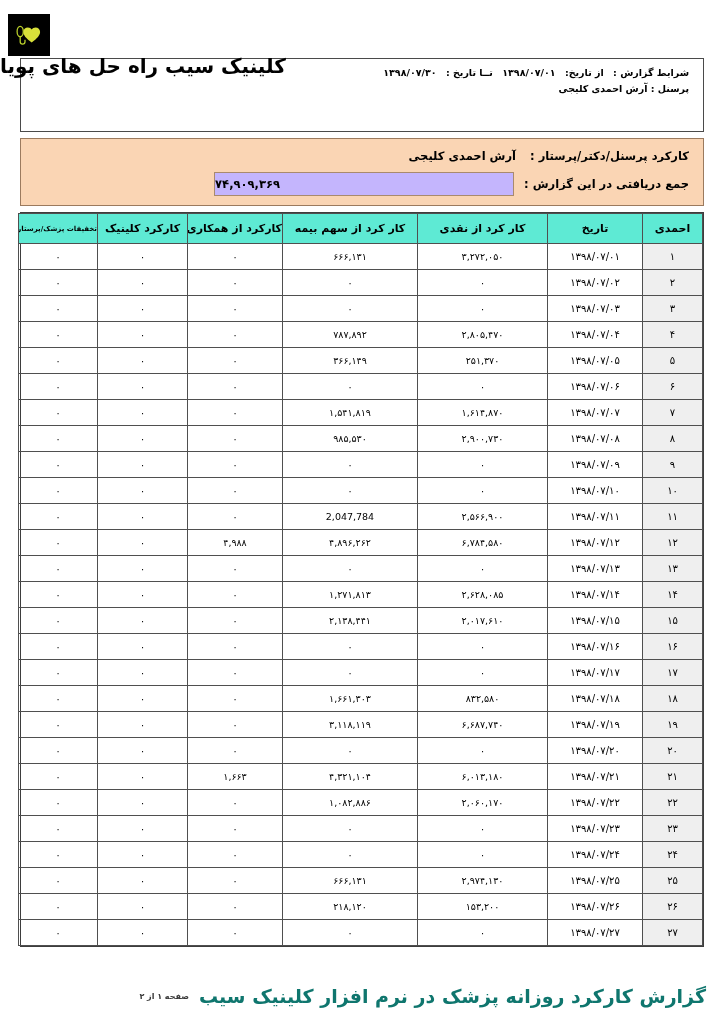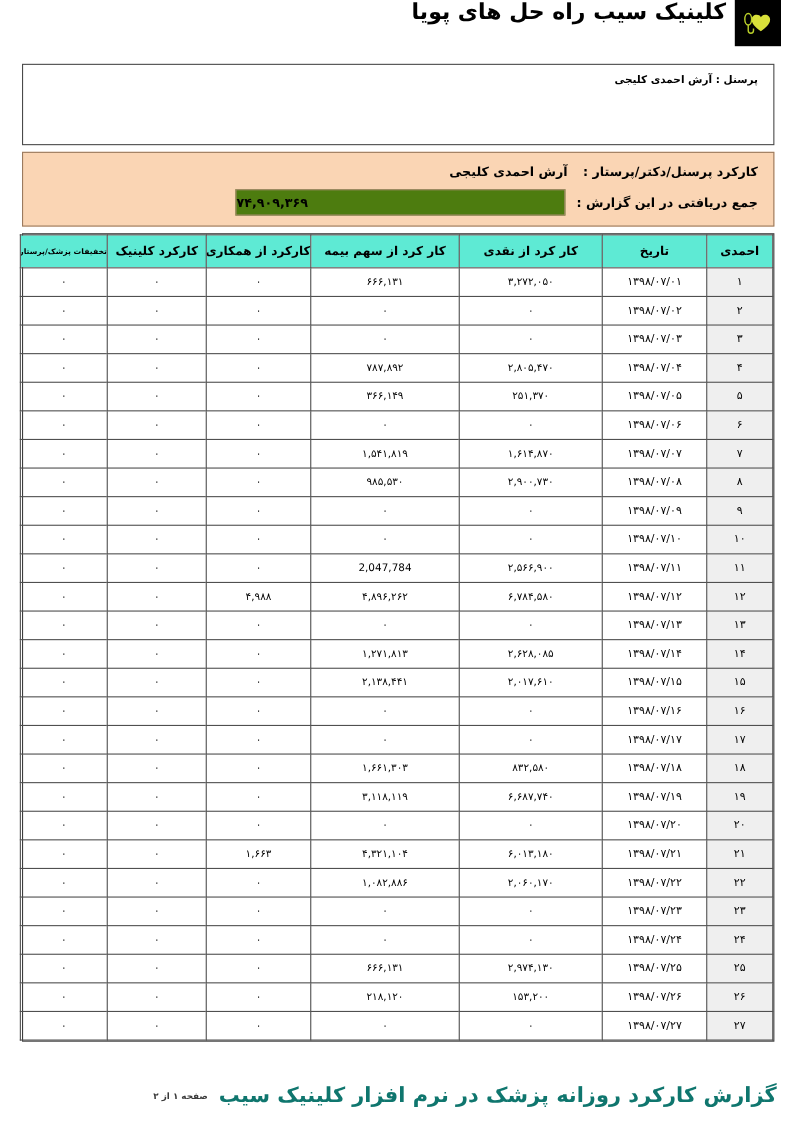--- a/index.html
+++ b/index.html
@@ -20,24 +20,24 @@
     width: 724px;
     height: 1024px;
     position: relative;
     box-sizing: border-box;
   }
 
   
   .header-bar {
     height: 56px;
     display: flex;
-    flex-direction: row;
-    align-items: flex-start;
+    flex-direction: column;
+    align-items: flex-end;
     justify-content: flex-start;
-    padding: 0 14px 0 0;
+    padding: 14px 14px 0 0;
     box-sizing: border-box;
   }
   .logo-box {
     width: 42px;
     height: 42px;
     background: #000000;
     position: relative;
     flex: 0 0 auto;
     margin-left: 8px;
     display: flex;
@@ -98,21 +98,21 @@
     font-weight: bold;
   }
   .summary-row.first { margin-bottom: 9px; }
   .summary-label { white-space: nowrap; }
   .summary-value {
     padding-right: 14px;
     white-space: nowrap;
   }
   .total-field {
     border: 1.3px solid #a98a6e;
-    background: #4d7c0f;
+    background: #c4b5fd;
     height: 24px;
     width: 300px;
     margin-right: 10px;
     display: flex;
     align-items: center;
     justify-content: flex-end;
     padding-left: 0;
     padding-right: 8px;
     box-sizing: border-box;
     font-size: 11.5px;
@@ -211,20 +211,27 @@
         <rect x="0" y="0" width="36" height="36" fill="#000000"></rect>
         <path d="M24.5 10.5c2.6 0 4.6 1.9 4.6 4.4 0 4.6-6.3 8.8-8.4 10.6-2.1-1.8-8.4-6-8.4-10.6 0-2.5 2-4.4 4.6-4.4 1.6 0 3.1.8 3.8 2.1.7-1.3 2.2-2.1 3.8-2.1z" fill="#d8e03a"></path>
         <ellipse cx="9.2" cy="14.5" rx="3.1" ry="5.2" fill="none" stroke="#b9cf2a" stroke-width="1.3"></ellipse>
         <path d="M9.2 19.8 v5.0 a2.4 2.4 0 0 0 4.8 0 v-2.0" fill="none" stroke="#b9cf2a" stroke-width="1.3"></path>
       </svg>
     </div>
     <div class="clinic-title">کلینیک سیب راه حل های پویا</div>
   </div>
 
   <div class="info-box">
+    <div class="info-line range">
+      <span class="info-label">شرایط گزارش :</span>
+      <span class="info-value">از تاریخ:</span>
+      <span class="info-value">۱۳۹۸/۰۷/۰۱</span>
+      <span class="info-value">تــا تاریخ :</span>
+      <span class="info-value">۱۳۹۸/۰۷/۳۰</span>
+    </div>
     <div class="info-line">
       <span class="info-label">پرسنل : آرش احمدی کلیجی</span>
     </div>
   </div>
 
   <div class="summary-box">
     <div class="summary-row first">
       <span class="summary-label">کارکرد پرسنل/دکتر/پرستار :</span>
       <span class="summary-value">آرش احمدی کلیجی</span>
     </div>

